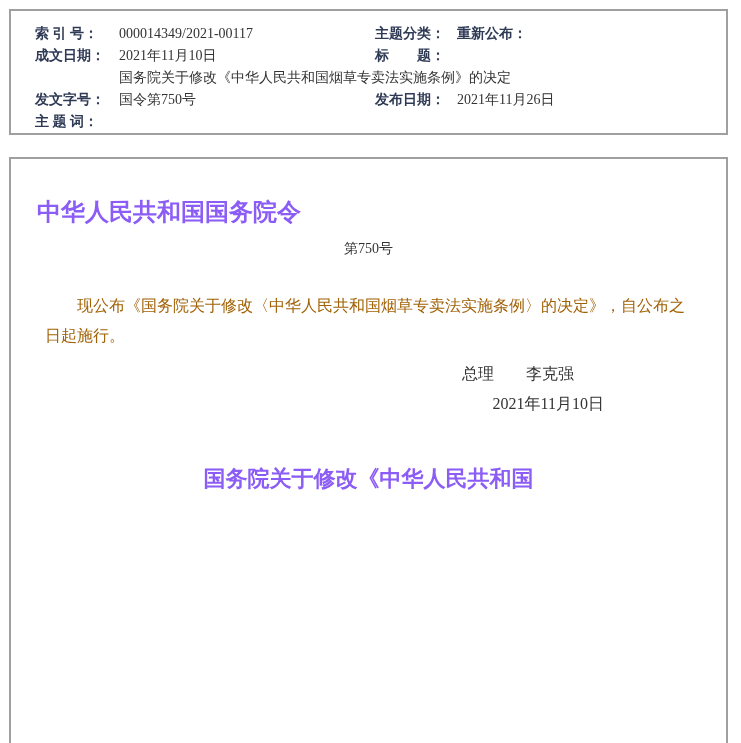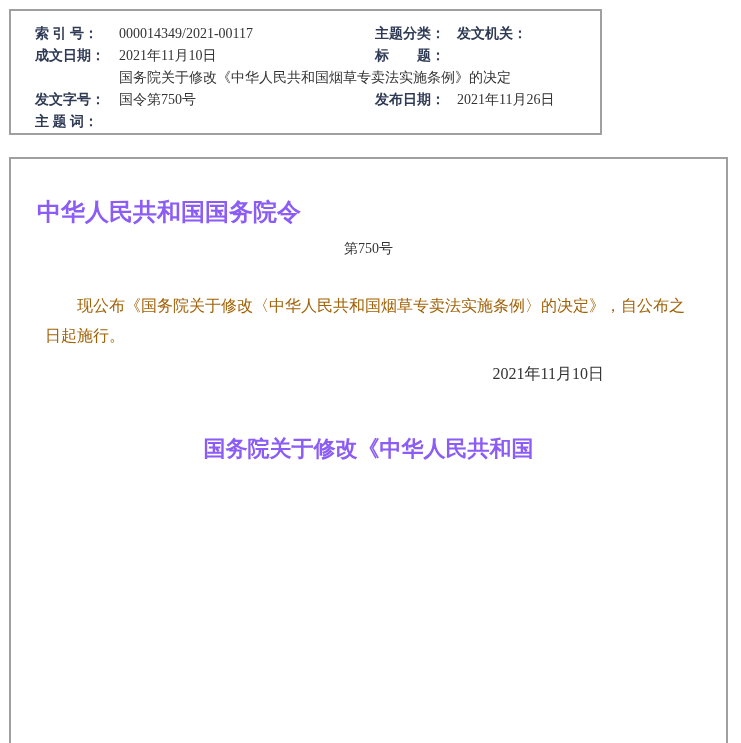--- a/index.html
+++ b/index.html
@@ -14,21 +14,21 @@
     overflow: hidden;
     font-family: "Liberation Serif", "DejaVu Serif", serif;
     color: #333333;
   }
 
   
   .meta-box {
     position: absolute;
     left: 9px;
     top: 9px;
-    width: 593px;
+    width: 719px;
     height: 126px;
     border: 2px solid #a0a0a0;
     box-sizing: border-box;
     background: #ffffff;
   }
   .meta-grid {
     display: grid;
     grid-template-columns: 84px 256px 82px 1fr;
     padding: 12px 6px 0 24px;
     font-size: 14px;
@@ -101,21 +101,21 @@
 </head>
 <body>
 
 <div class="meta-box">
   <div class="meta-grid">
 
     <span class="meta-label">索 引 号：</span>
     <span class="meta-value">000014349/2021-00117</span>
     <span class="meta-label">主题分类：</span>
 
-    <span class="meta-label">发文机关：</span>
+    <span class="meta-label">重新公布：</span>
     <span class="meta-label">成文日期：</span>
     <span class="meta-value">2021年11月10日</span>
 
     <span class="meta-label">标　　题：</span>
     <span class="meta-value span3">国务院关于修改《中华人民共和国烟草专卖法实施条例》的决定</span>
 
     <span class="meta-label">发文字号：</span>
     <span class="meta-value">国令第750号</span>
     <span class="meta-label">发布日期：</span>
     <span class="meta-value">2021年11月26日</span>
@@ -126,20 +126,21 @@
   </div>
 </div>
 
 <div class="doc-box">
 
   <h1 class="doc-title">中华人民共和国国务院令</h1>
   <div class="doc-number">第750号</div>
 
   <p class="para announce">现公布《国务院关于修改〈中华人民共和国烟草专卖法实施条例〉的决定》，自公布之日起施行。</p>
 
+  <p class="sig-line sig-name">总理　　李克强</p>
   <p class="sig-line sig-date">2021年11月10日</p>
 
   <h2 class="decision-title">
     <span>国务院关于修改《中华人民共和国</span><br>
   </h2>
 
 
 </div>
 
 </body></html>

